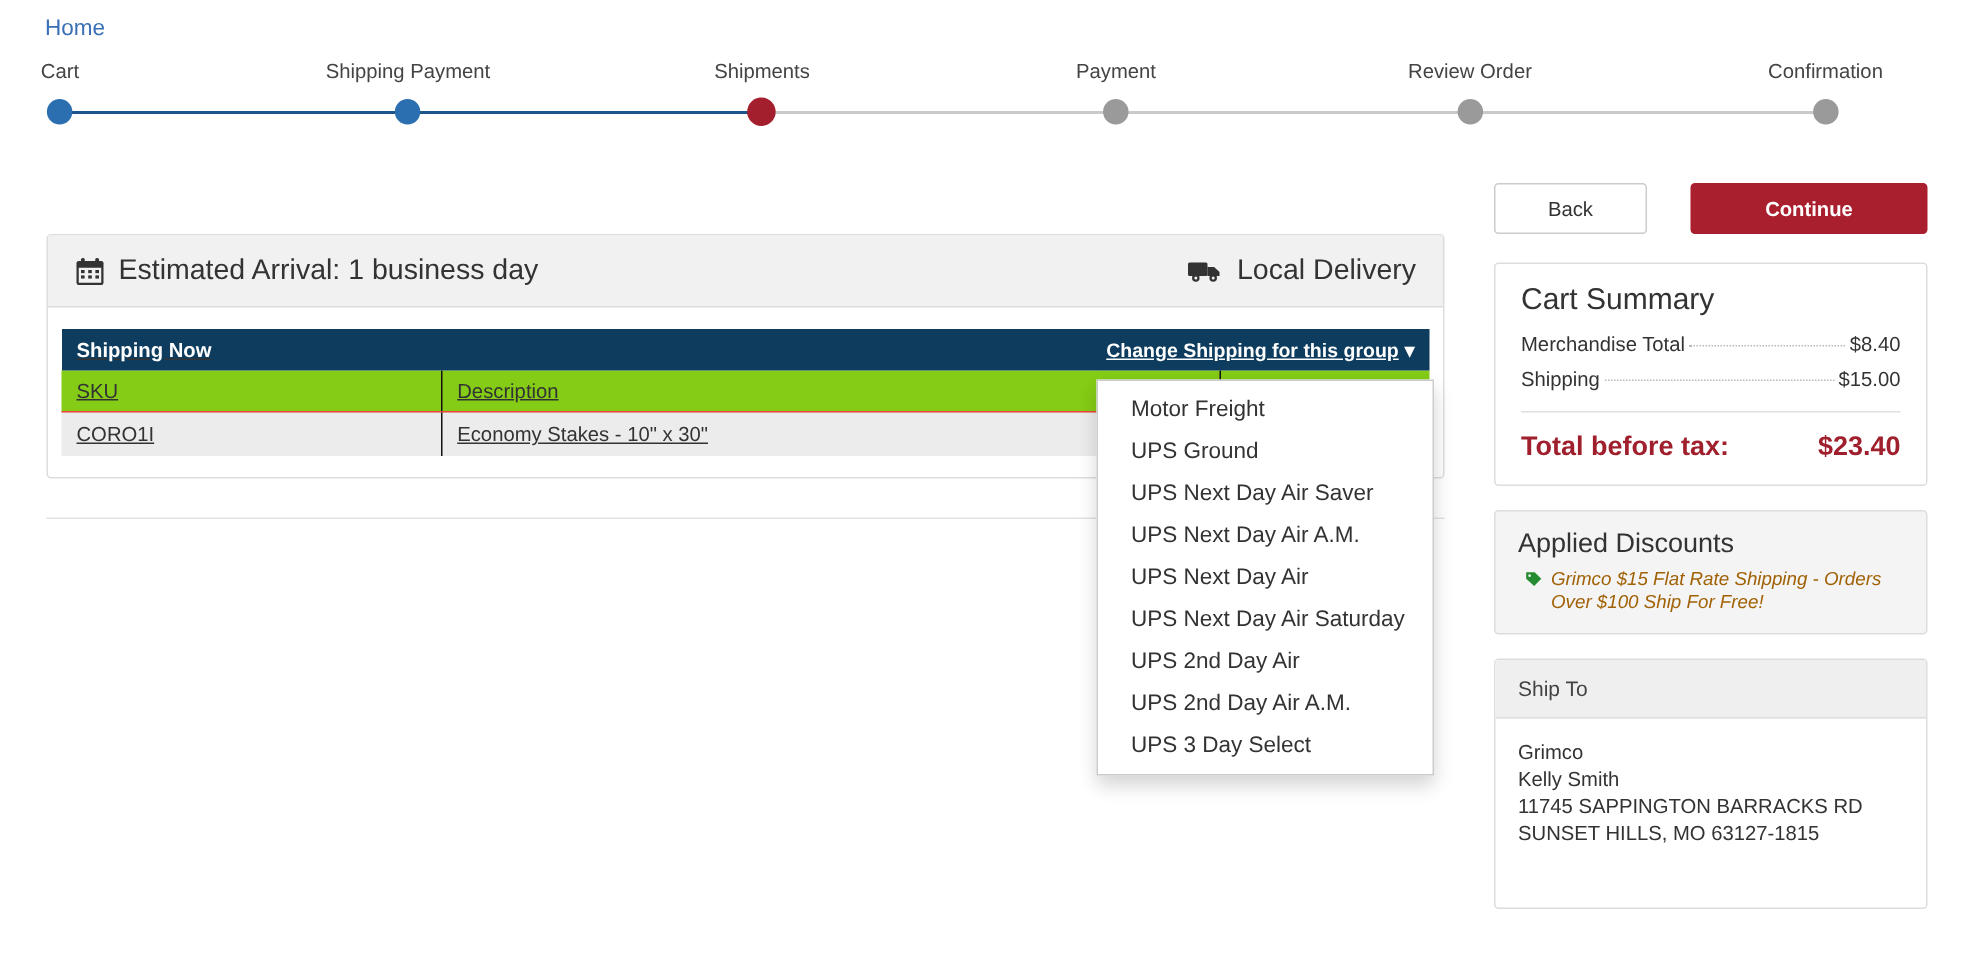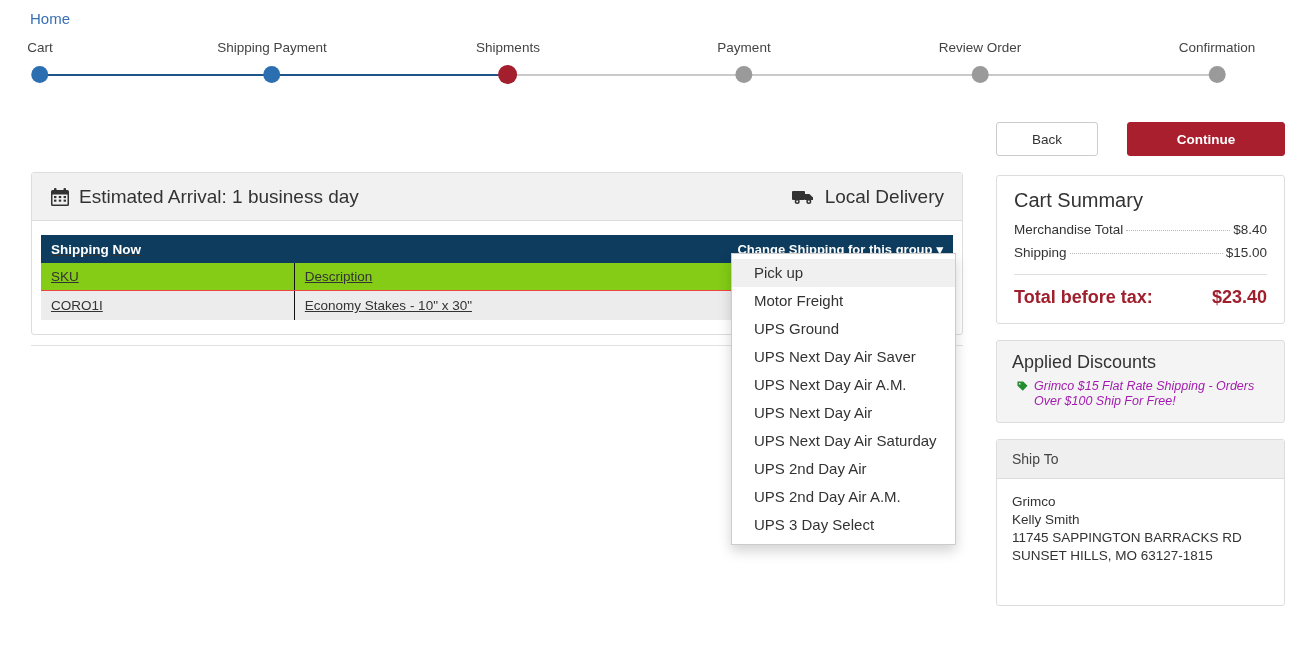--- a/index.html
+++ b/index.html
@@ -42,21 +42,21 @@
     width: 17px; height: 17px; border-radius: 50%;
     margin: 0 auto; position: relative; z-index: 2;
     cursor: pointer;
   }
   .step-dot.blue { background: #2c6fb0; }
   .step-dot.red  { background: #a41f2d; width: 19px; height: 19px; margin-top:-1px; }
   .step-dot.gray { background: #9a9a9a; }
 
   
   .ship-card {
-    position: absolute; left: 31px; top: 172px;
+    position: absolute; left: 31px; top: 156px;
     width: 932px;
     border: 1px solid #dddddd; border-radius: 3px;
     background: #fff;
   }
   .ship-card-head {
     background: #f1f1f1;
     border-bottom: 1px solid #dddddd;
     height: 48px;
     display: flex; align-items: center; justify-content: space-between;
     padding: 0 18px;
@@ -162,21 +162,21 @@
     color: #a01f2d; font-size: 18px; font-weight: bold;
   }
 
   .discount-panel {
     background: #f4f4f4; border: 1px solid #dddddd; border-radius: 3px;
     padding: 11px 15px 13px 15px; margin-bottom: 16px;
   }
   .discount-title { font-size: 18px; color: #333; margin-bottom: 6px; }
   .discount-item {
     display: flex; gap: 6px;
-    font-size: 12.5px; font-style: italic; color: #a21caf;
+    font-size: 12.5px; font-style: italic; color: #a16207;
     line-height: 15px; padding-left: 5px;
   }
   .tag-ico { flex: 0 0 auto; line-height: 0; margin-top: 2px; }
 
   .shipto-head {
     background: #efefef; border-bottom: 1px solid #dddddd;
     padding: 11px 15px; font-size: 14px; color: #444;
   }
   .shipto-body { padding: 14px 15px 40px 15px; }
   .shipto-line { font-size: 13.5px; color: #333; line-height: 18px; }
@@ -280,21 +280,20 @@
             <td class="col-qty">10</td>
           </tr>
         </tbody>
       </table>
     </div>
   </div>
 
   <div class="divider"></div>
 
   <div class="dropdown">
-    <div class="dd-item active">Pick up</div>
     <div class="dd-item">Motor Freight</div>
     <div class="dd-item">UPS Ground</div>
     <div class="dd-item">UPS Next Day Air Saver</div>
     <div class="dd-item">UPS Next Day Air A.M.</div>
     <div class="dd-item">UPS Next Day Air</div>
     <div class="dd-item">UPS Next Day Air Saturday</div>
     <div class="dd-item">UPS 2nd Day Air</div>
     <div class="dd-item">UPS 2nd Day Air A.M.</div>
     <div class="dd-item">UPS 3 Day Select</div>
   </div>

